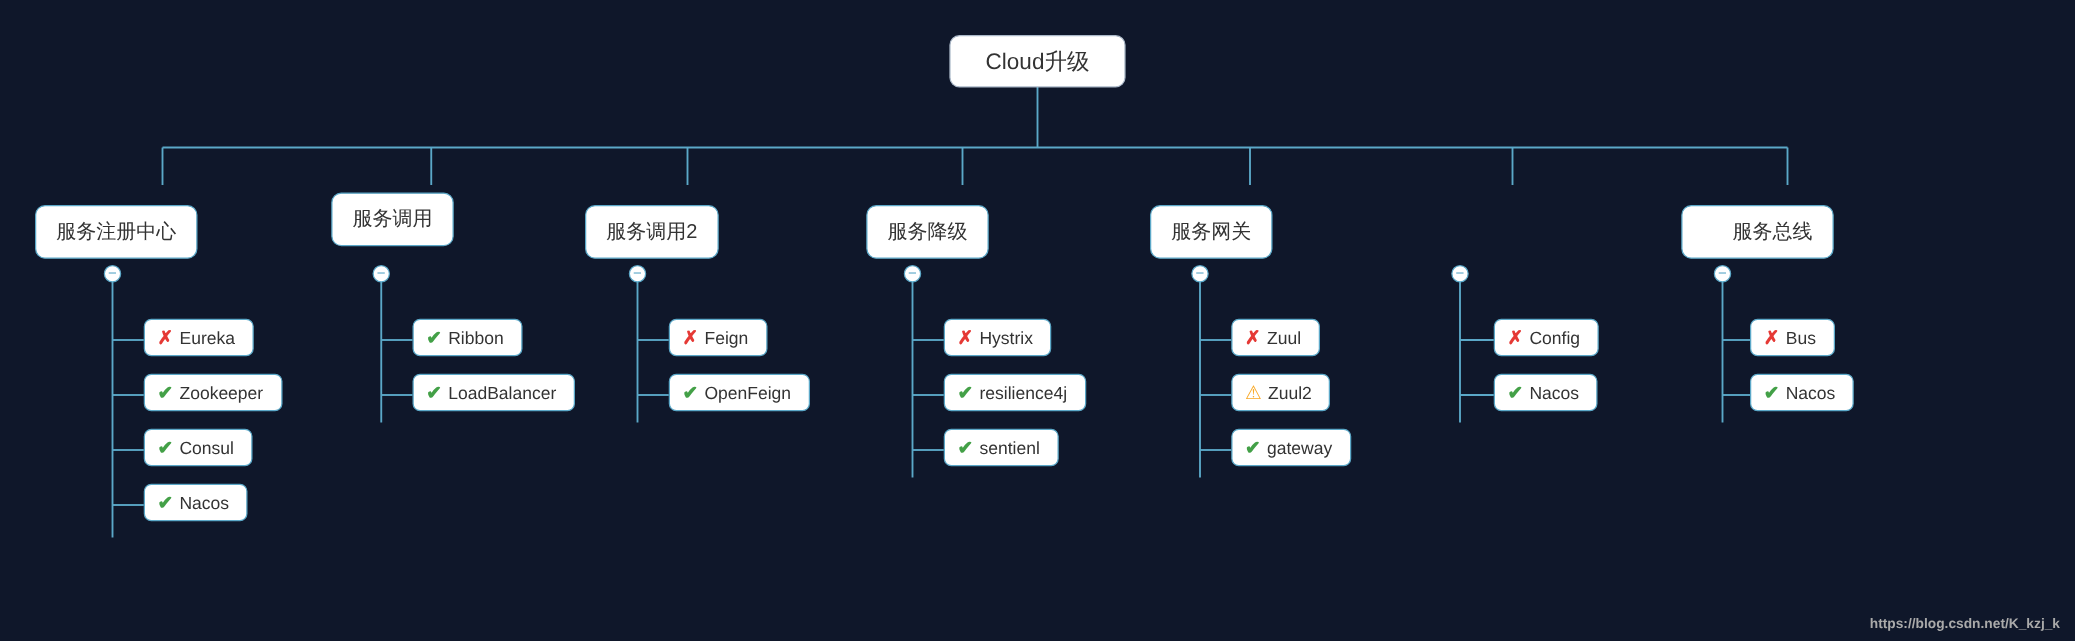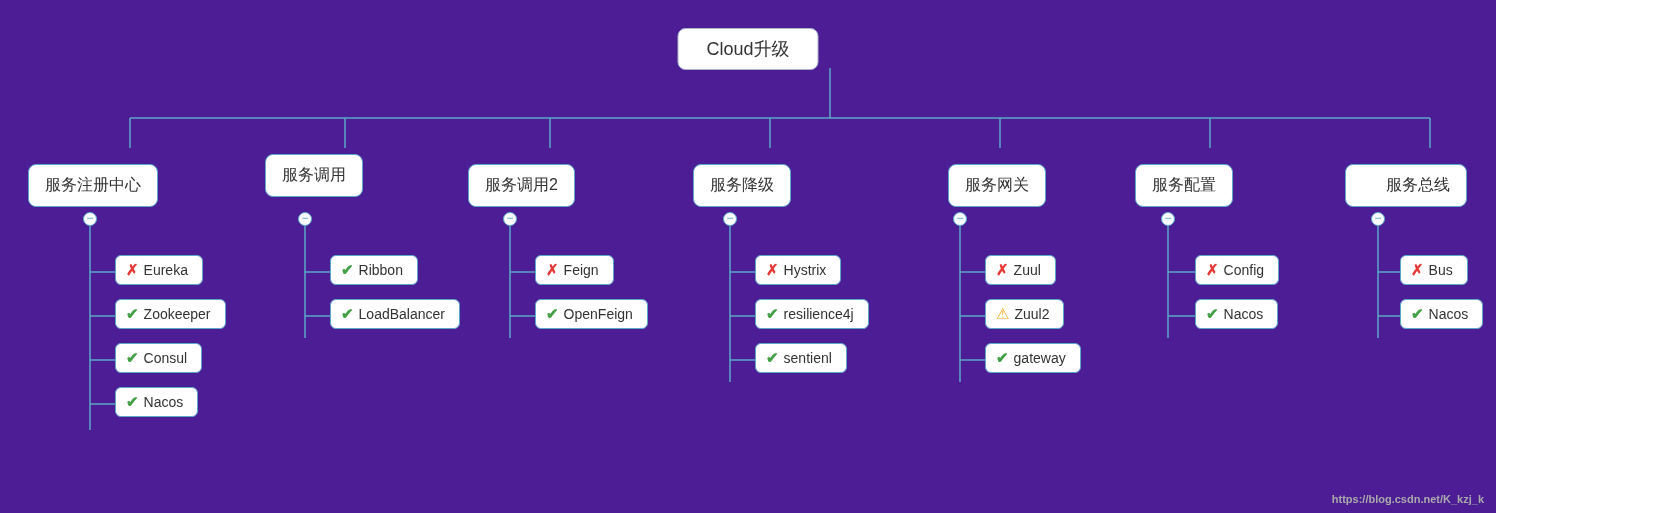--- a/index.html
+++ b/index.html
@@ -6,24 +6,24 @@
     body {
       background: #fff;
       font-family: "Microsoft YaHei", "PingFang SC", sans-serif;
       width: 1660px;
       height: 513px;
       overflow: hidden;
       position: relative;
     }
 
     .diagram-container {
-      width: 1496px;
+      width: 1660px;
       height: 513px;
       position: relative;
-      background: #4c1d95;
+      background: #0f172a;
     }
 
     svg.connector-layer {
       position: absolute;
       top: 0; left: 0;
       width: 1660px;
       height: 513px;
       pointer-events: none;
     }
 
@@ -229,41 +229,38 @@
   </div>
   <div class="leaf-node" style="top:299px; left:755px;">
     <span class="icon-check">✔</span>
     <span>resilience4j</span>
   </div>
   <div class="leaf-node" style="top:343px; left:755px;">
     <span class="icon-check">✔</span>
     <span>sentienl</span>
   </div>
 
-  <div class="category-node" style="top:148px; left:948px;font-family:Liberation Serif, serif;">
+  <div class="category-node" style="top:148px; left:920px;font-family:Liberation Serif, serif;">
     <span>服务网关</span>
   </div>
   <div class="minus-btn" style="top:212px; left:953px;">−</div>
 
   <div class="leaf-node" style="top:255px; left:985px;">
     <span class="icon-x">✗</span>
     <span>Zuul</span>
   </div>
   <div class="leaf-node" style="top:299px; left:985px;">
     <span class="icon-warn">⚠</span>
     <span>Zuul2</span>
   </div>
   <div class="leaf-node" style="top:343px; left:985px;">
     <span class="icon-check">✔</span>
     <span>gateway</span>
   </div>
 
-  <div class="category-node" style="top:148px; left:1135px;">
-    <span>服务配置</span>
-  </div>
   <div class="minus-btn" style="top:212px; left:1161px;">−</div>
 
   <div class="leaf-node" style="top:255px; left:1195px;">
     <span class="icon-x">✗</span>
     <span>Config</span>
   </div>
   <div class="leaf-node" style="top:299px; left:1195px;">
     <span class="icon-check">✔</span>
     <span>Nacos</span>
   </div>

